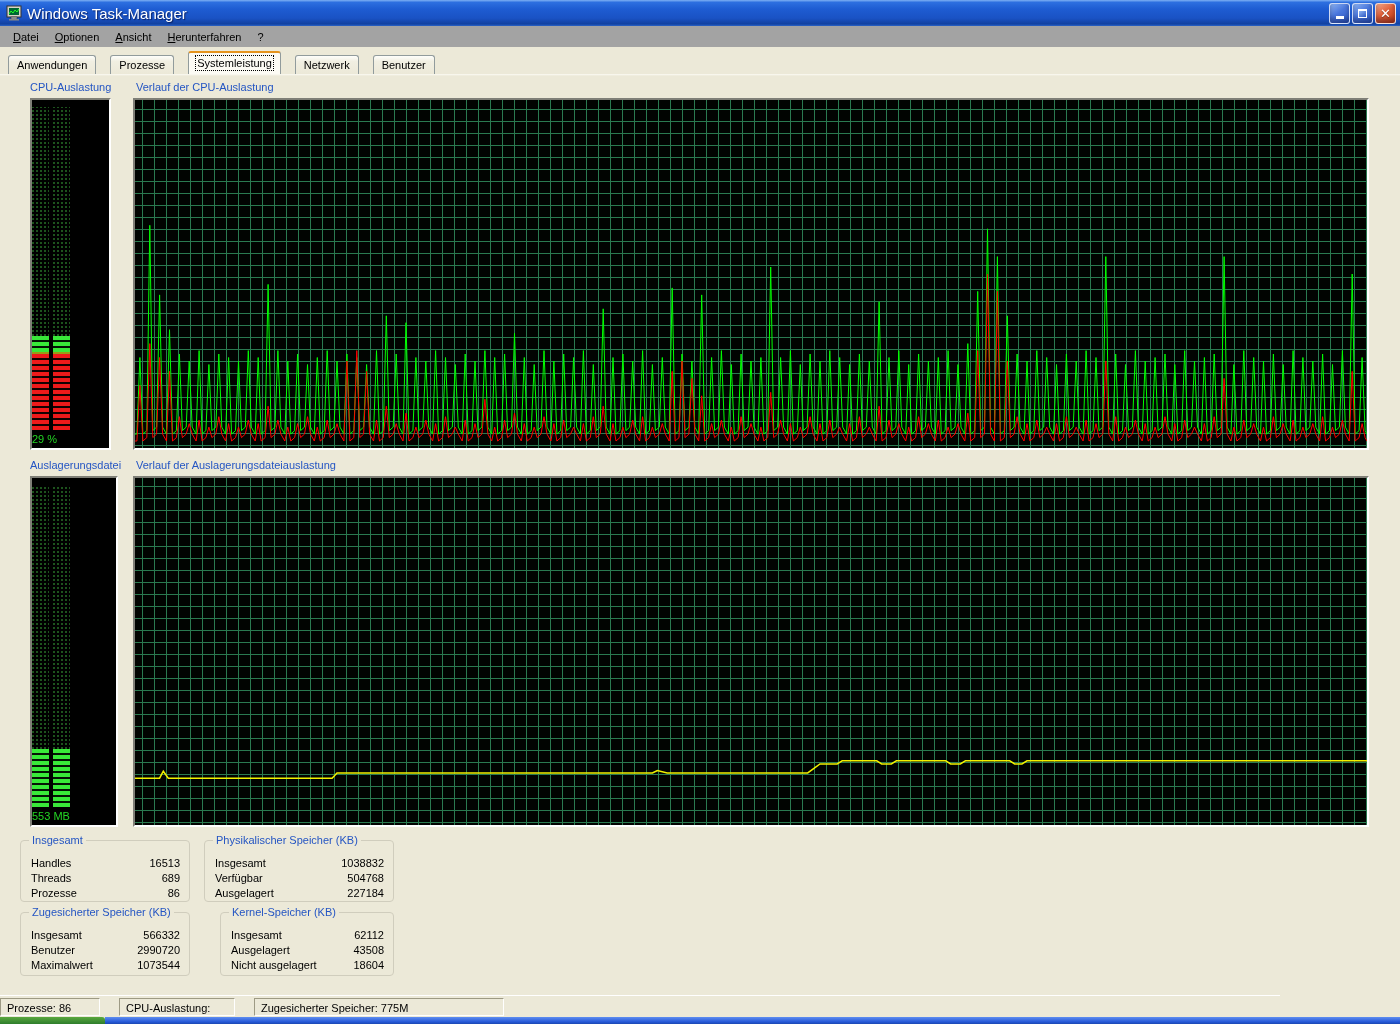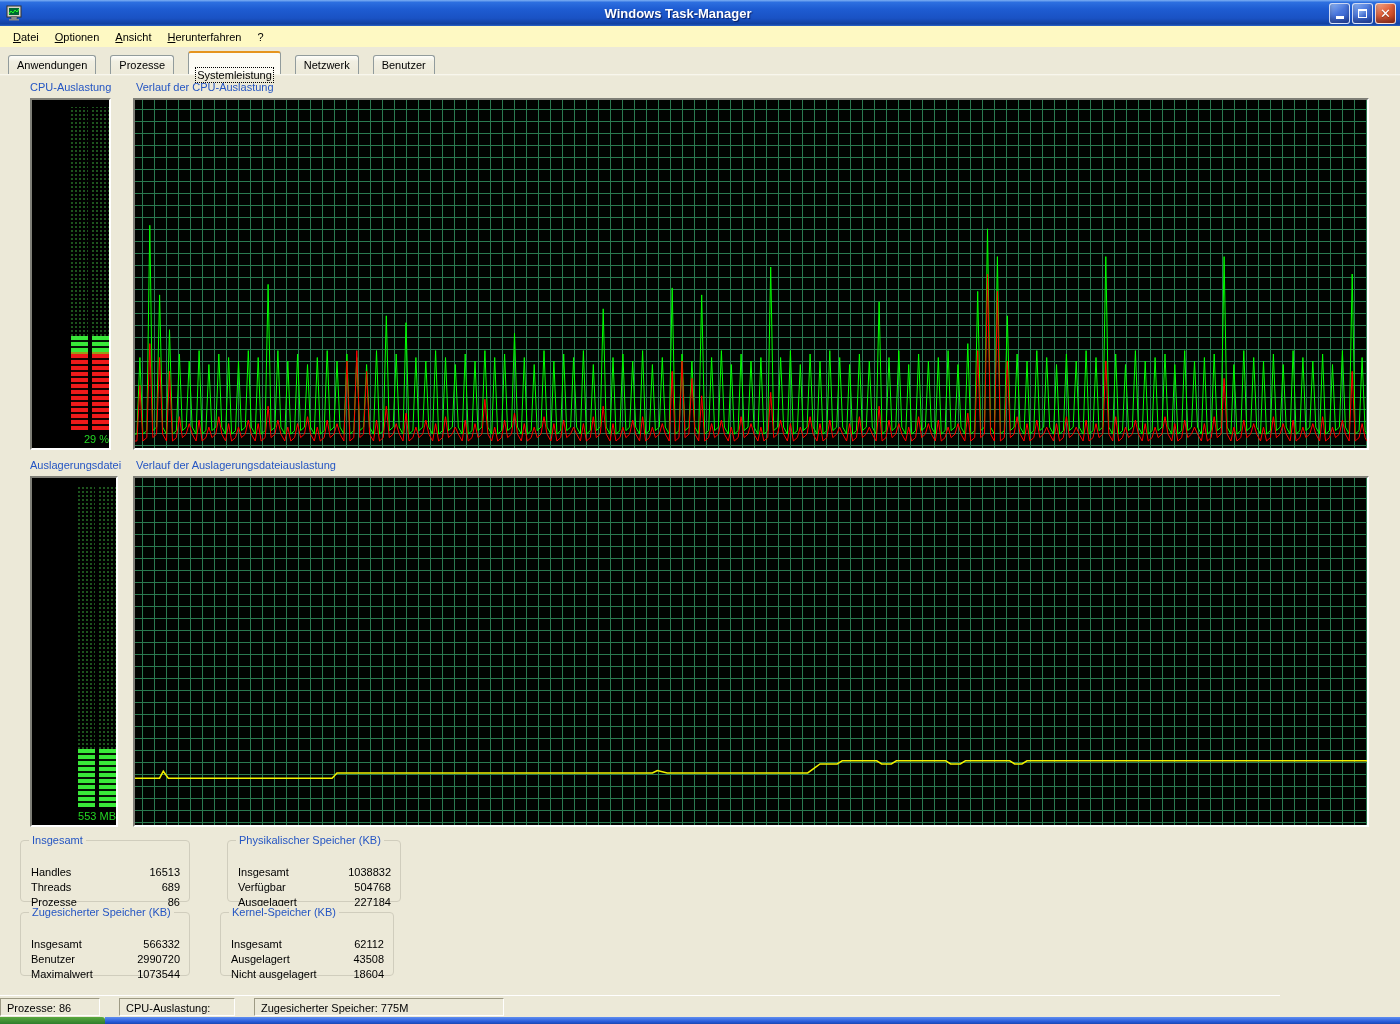--- a/index.html
+++ b/index.html
@@ -11,97 +11,96 @@
     position:relative;
   }
   
   .titlebar{
     position:absolute; left:0; top:0; width:1400px; height:26px;
     background:linear-gradient(180deg,#7fb1f4 0%,#2d6fe0 9%,#1e5cd2 35%,#1a52c4 70%,#1141a0 92%,#2a63c8 100%);
     display:flex; align-items:center; padding:0 4px;
   }
   .titlebar .app-icon{ width:17px; height:16px; margin:0 4px 0 2px; flex:0 0 auto; }
   .titlebar .title-text{
-    color:#fff; font-weight:bold; font-size:13px;
+    color:#fff; font-weight:normal; font-size:15px;
     text-shadow:1px 1px 1px rgba(0,0,40,.6);
     flex:1 1 auto;
-    text-align:center;
   }
   .win-buttons{ display:flex; gap:2px; }
   .win-btn{
     width:21px; height:21px; border-radius:3px;
     border:1px solid rgba(255,255,255,.75);
     background:linear-gradient(145deg,#8fb4f2 0%,#4a77dd 45%,#2d57c4 100%);
     box-shadow:inset 0 -4px 5px rgba(0,0,30,.35);
     display:flex; align-items:center; justify-content:center;
     position:relative; cursor:default;
   }
   .win-btn.close{ background:linear-gradient(145deg,#f2a98c 0%,#e0603a 45%,#c43a12 100%); }
   .glyph-min{ width:8px; height:3px; background:#fff; margin-top:9px; }
   .glyph-restore{ width:9px; height:9px; position:relative; }
   .glyph-restore:before{ content:""; position:absolute; right:0; top:0; width:7px; height:6px; border:1px solid #fff; border-top-width:2px; }
   .glyph-restore:after{ content:""; position:absolute; left:0; bottom:0; width:7px; height:6px; border:1px solid #fff; border-top-width:2px; background:linear-gradient(145deg,#8fb4f2,#2d57c4); }
   .glyph-close{ color:#fff; font-weight:bold; font-size:13px; line-height:13px; text-shadow:0 1px 1px rgba(0,0,0,.4); }
   
   .menubar{
     position:absolute; left:0; top:26px; width:1400px; height:22px;
-    background:#fef9c3; display:flex; align-items:center; padding-left:6px; gap:2px;
+    background:#a3a3a3; display:flex; align-items:center; padding-left:6px; gap:2px;
     border-bottom:1px solid #ece9d8;
   }
   .menu-item{ padding:2px 7px; }
   .menu-item u{ text-decoration:underline; }
   
   .tabstrip{
     position:absolute; left:0; top:52px; width:1400px; height:22px;
     display:flex; align-items:flex-end; padding-left:8px;gap:12px;
   }
   .tab{
     border:1px solid #919b9c; border-bottom:none;
     border-radius:3px 3px 0 0;
     background:linear-gradient(180deg,#fefefb 0%,#f1efe2 30%,#ece9d8 100%);
     padding:3px 8px 3px 8px; margin-right:2px; height:19px;
     position:relative; cursor:default;
   }
   .tab.active{
-    height:23px; padding-top:16px; z-index:3;
+    height:23px; padding-top:4px; z-index:3;
     background:#fcfbf4;
     border-top:2px solid #e5941e;
   }
   .tab.active .tab-label{ outline:1px dotted #000; outline-offset:1px; }
   .tab-page-line{ position:absolute; left:0; top:74px; width:1400px; height:2px;
     background:linear-gradient(180deg,#fcfbf4,#ece9d8); z-index:1; }
   
   .sec-label{ position:absolute; color:#2455c3; }
   
   .sunken{
     position:absolute; background:#000;
     border-top:2px solid #7f7f77; border-left:2px solid #7f7f77;
     border-bottom:2px solid #fff; border-right:2px solid #fff;
   }
   
-  .gauge-screen{ position:absolute; inset:0; background:#000; display:flex; flex-direction:column; align-items:flex-end; }
+  .gauge-screen{ position:absolute; inset:0; background:#000; display:flex; flex-direction:column; align-items:flex-start; }
   .bars{ display:flex; gap:4px; margin-top:7px; flex:1 1 auto; margin-bottom:2px; }
   .led-col{
     width:17px; position:relative;
     background-color:#000;
     background-image:
       repeating-linear-gradient(0deg, #000 0 2px, transparent 2px 4px),
       repeating-linear-gradient(90deg, #1d531d 0 2px, #000 2px 4px);
   }
   .lit{ position:absolute; left:0; right:0; }
   .lit-user{ background:repeating-linear-gradient(180deg,#39e839 0 4px,#041404 4px 6px); }
   .lit-kernel{ bottom:0; background:repeating-linear-gradient(180deg,#ee1a1a 0 4px,#140202 4px 6px); border-top:2px solid #9a9a16; }
   .lit-green{ bottom:0; background:repeating-linear-gradient(180deg,#39e839 0 4px,#041404 4px 6px); }
   .gauge-text{ height:16px; line-height:14px; color:#23d523; flex:0 0 auto; }
   
   .graph-svg{ display:block; background:#010401; }
   
   .groupbox{
     position:absolute; border:1px solid #d0cdbd; border-radius:4px;
-    padding:24px 9px 0 10px;
+    padding:15px 9px 0 10px;
   }
   .groupbox .gb-title{
     position:absolute; top:-7px; left:8px; padding:0 3px;
     background:#ece9d8; color:#2455c3;
   }
   .stat-row{ display:flex; justify-content:space-between; height:15px; line-height:14px; }
   .stat-row .stat-label{ }
   .stat-row .stat-value{ text-align:right; }
   
   .statusbar{
@@ -482,21 +481,21 @@
       <div class="stat-row">
         <span class="stat-label">Threads</span>
         <span class="stat-value">689</span>
       </div>
       <div class="stat-row">
         <span class="stat-label">Prozesse</span>
         <span class="stat-value">86</span>
       </div>
     </div>
 </div>
-<div class="groupbox" style="left:204px; top:840px; width:174px; height:62px;margin-left:23px;">
+<div class="groupbox" style="left:204px; top:840px; width:190px; height:62px;">
   <span class="gb-title">Physikalischer Speicher (KB)</span>
   <div>
       <div class="stat-row">
         <span class="stat-label">Insgesamt</span>
         <span class="stat-value">1038832</span>
       </div>
       <div class="stat-row">
         <span class="stat-label">Verfügbar</span>
         <span class="stat-value">504768</span>
       </div>

